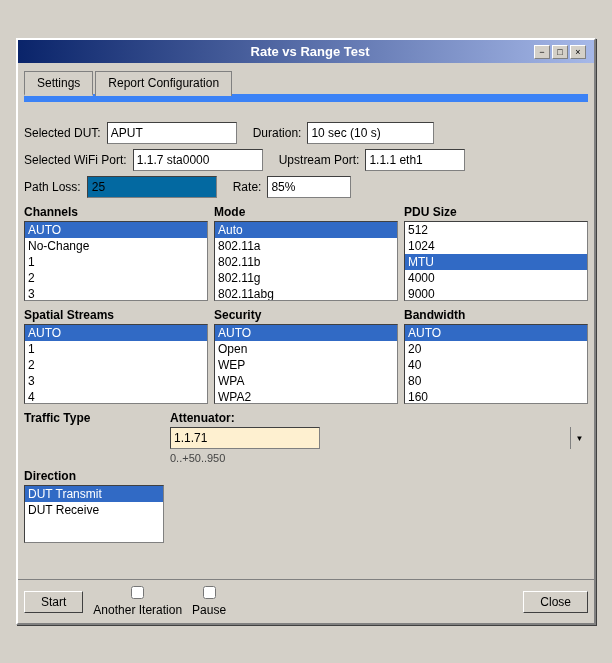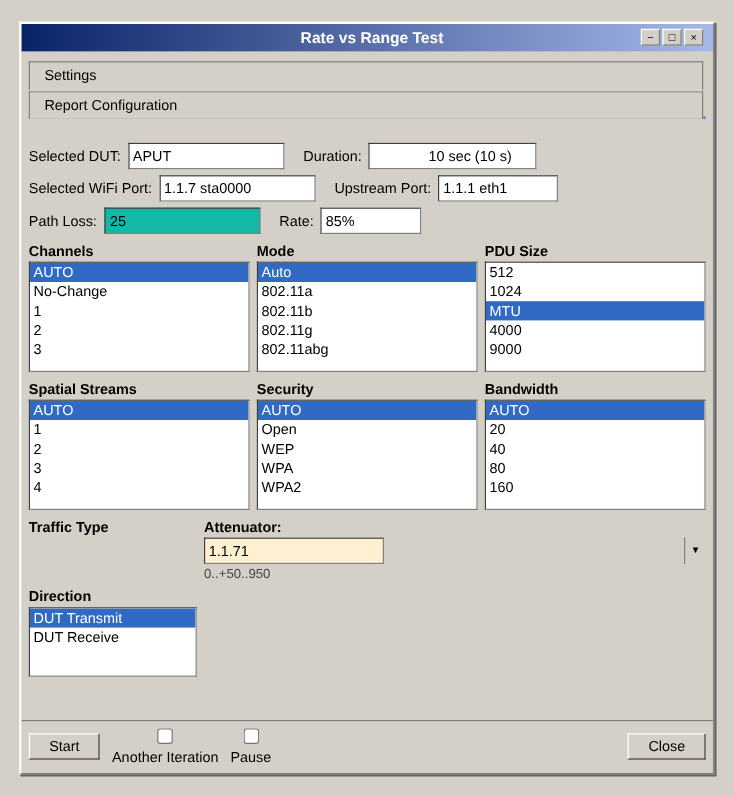--- a/index.html
+++ b/index.html
@@ -48,23 +48,22 @@
       display: flex;
       align-items: center;
       justify-content: center;
     }
     .content {
       padding: 6px;
       background: #d4d0c8;
     }
     .tabs {
       display: flex;
-      border-bottom: 2px solid #3b82f6;
+      border-bottom: 8px solid #3b82f6;
       margin-bottom: 20px;
-      flex-direction: column;
     }
     .tab {
       padding: 4px 12px;
       background: #d4d0c8;
       border: 1px solid #808080;
       border-bottom: none;
       cursor: pointer;
       font-size: 12px;
       margin-right: 2px;
       position: relative;
@@ -97,21 +96,21 @@
       border-top-color: #404040;
       border-left-color: #404040;
       padding: 2px 20px 2px 3px;
       font-size: 12px;
       appearance: none;
       -webkit-appearance: none;
       cursor: pointer;
       height: 22px;
     }
     .text-input {
-      background: #14b8a6;
+      background: #0369a1;
       border: 1px solid #808080;
       border-top-color: #404040;
       border-left-color: #404040;
       padding: 2px 4px;
       font-size: 12px;
       height: 22px;
     }
     .section-label {
       font-size: 12px;
       font-weight: bold;
@@ -124,21 +123,21 @@
       margin-bottom: 5px;
     }
     .list-container {
       flex: 1;
     }
     .list-box {
       background: white;
       border: 1px solid #808080;
       border-top-color: #404040;
       border-left-color: #404040;
-      height: 92px;
+      height: 80px;
       overflow-y: scroll;
       font-size: 12px;
     }
     .list-item {
       padding: 1px 3px;
       cursor: pointer;
       white-space: nowrap;
     }
     .list-item.selected {
       background: #316ac5;
@@ -254,21 +253,21 @@
 
     <div class="form-row">
       <span class="label">Selected DUT:</span>
       <div class="select-wrapper">
         <select class="select-box" style="width:130px;">
           <option>APUT</option>
         </select>
       </div>
       <span class="label" style="margin-left:10px;">Duration:</span>
       <div class="select-wrapper">
-        <select class="select-box" style="width:140px;text-align:right;">
+        <select class="select-box" style="width:127px;">
           <option>10 sec (10 s)</option>
         </select>
       </div>
     </div>
 
     <div class="form-row">
       <span class="label">Selected WiFi Port:</span>
       <div class="select-wrapper">
         <select class="select-box" style="width:130px;">
           <option>1.1.7 sta0000</option>

